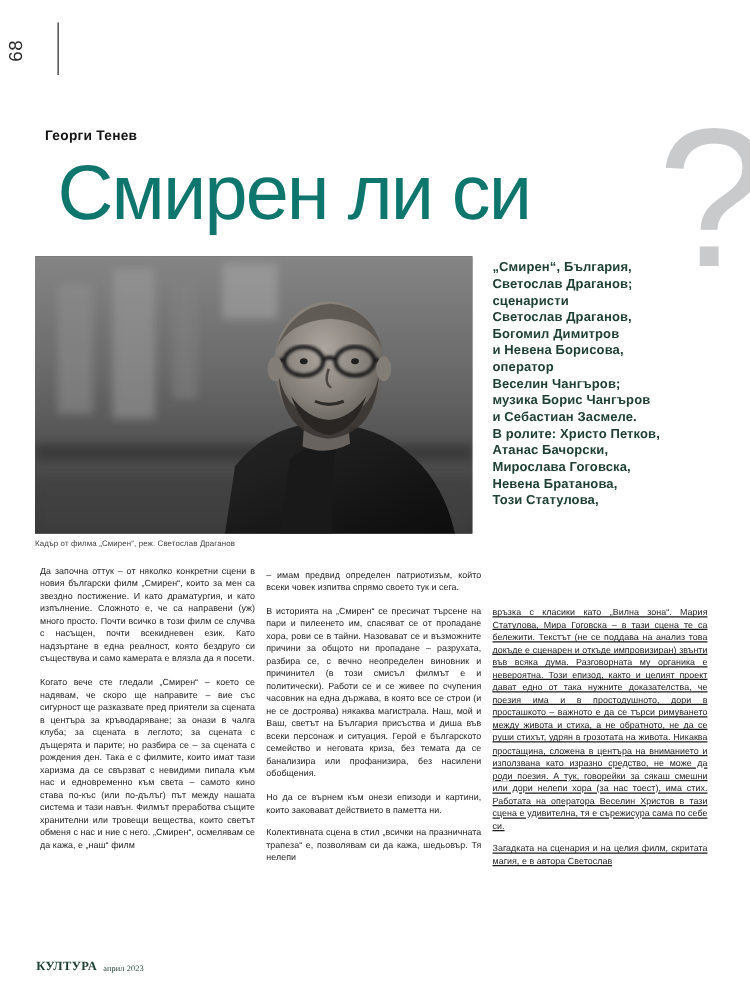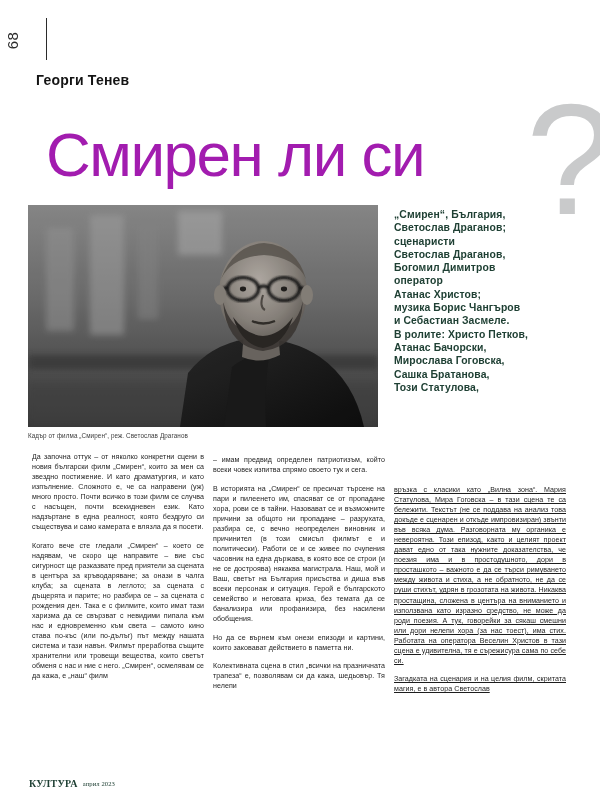--- a/index.html
+++ b/index.html
@@ -48,22 +48,22 @@
     top: 0px;
     width: 1px;
     height: 42px;
     background: #2b2b2b;
   }
 
   
   .byline {
     position: absolute;
     left: 36px;
-    top: 72px;
-    font-size: 14px;
+    top: 103px;
+    font-size: 11px;
     font-weight: bold;
     letter-spacing: 0.2px;
     color: #141414;
   }
 
   
   .headline-wrap {
     position: absolute;
     left: 30px;
     top: 112px;
@@ -71,21 +71,21 @@
     height: 92px;
   }
   .headline {
     position: absolute;
     left: 16px;
     top: 0;
     font-size: 62px;
     line-height: 86px;
     font-weight: 400;
     letter-spacing: -1.5px;
-    color: #a21caf;
+    color: #0f766e;
     white-space: nowrap;
     font-family: "Liberation Sans", sans-serif;
   }
   .headline-qmark {
     position: absolute;
     left: 496px;
     top: -32px;
     font-size: 158px;
     line-height: 158px;
     font-weight: 400;
@@ -153,23 +153,23 @@
     margin: 0 0 8.5px 0;
   }
   .col-1 { left: 0px; }
   .col-2 { left: 181px; top: 3px; }
   .col-3 { left: 362px; top: 33px; text-decoration: underline; }
 
   
   .footer {
     position: absolute;
     left: 29px;
-    bottom: 11px;
+    bottom: 21px;
     display: flex;
-    align-items: center;
+    align-items: flex-end;
     gap: 5px;
     margin-top: 48px;
   }
   .footer-brand {
     font-family: "Liberation Serif", serif;
     font-weight: bold;
     font-size: 10px;
     letter-spacing: 0.3px;
     color: #1f4034;
   }
@@ -268,28 +268,29 @@
   </div>
 
   <div class="photo-caption">Кадър от филма „Смирен“, реж. Светослав Драганов</div>
 
   <div class="credits">
     <div>„Смирен“, България,</div>
     <div>Светослав Драганов;</div>
     <div>сценаристи</div>
     <div>Светослав Драганов,</div>
     <div>Богомил Димитров</div>
+    <div>и Невена Борисова,</div>
     <div>оператор</div>
-    <div>Атанас Христов;</div>
+    <div>Веселин Чангъров;</div>
     <div>музика Борис Чангъров</div>
     <div>и Себастиан Засмеле.</div>
     <div>В ролите: Христо Петков,</div>
     <div>Атанас Бачорски,</div>
     <div>Мирослава Гоговска,</div>
-    <div>Сашка Братанова,</div>
+    <div>Невена Братанова,</div>
     <div>Този Статулова,</div>
   </div>
 
   <div class="cols">
 
     <div class="col col-1">
       <p>Да започна оттук – от няколко конкретни сцени в новия български филм „Смирен“, които за мен са звездно постижение. И като драматургия, и като изпълнение. Сложното е, че са направени (уж) много просто. Почти всичко в този филм се случва с насъщен, почти всекидневен език. Като надзъртане в една реалност, която бездруго си съществува и само камерата е влязла да я посети.</p>
       <p>Когато вече сте гледали „Смирен“ – което се надявам, че скоро ще направите – вие със сигурност ще разказвате пред приятели за сцената в центъра за кръводаряване; за онази в чалга клуба; за сцената в леглото; за сцената с дъщерята и парите; но разбира се – за сцената с рождения ден. Така е с филмите, които имат тази харизма да се свързват с невидими пипала към нас и едновременно към света – самото кино става по-къс (или по-дълъг) път между нашата система и тази навън. Филмът преработва същите хранителни или тровещи вещества, които светът обменя с нас и ние с него. „Смирен“, осмелявам се да кажа, е „наш“ филм</p>
     </div>
 

